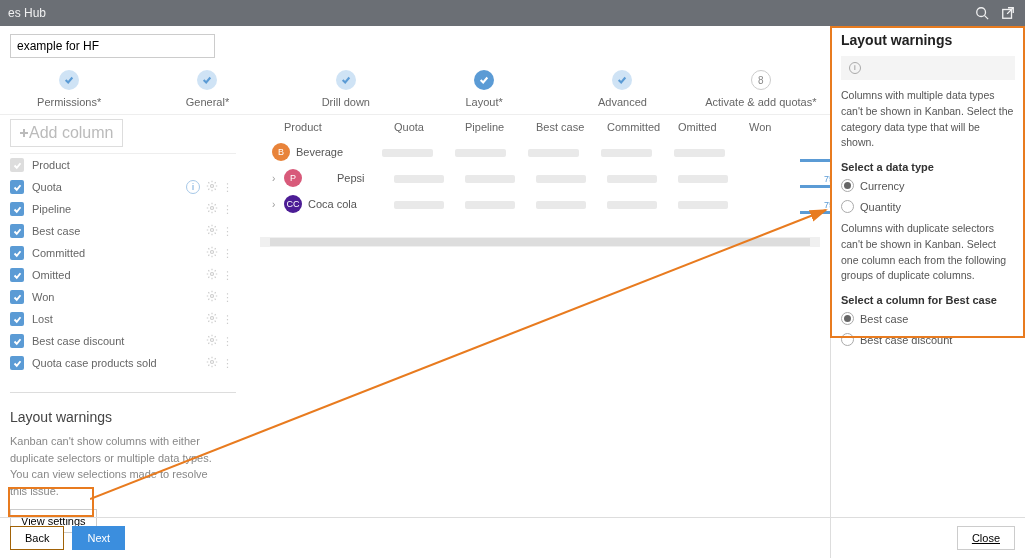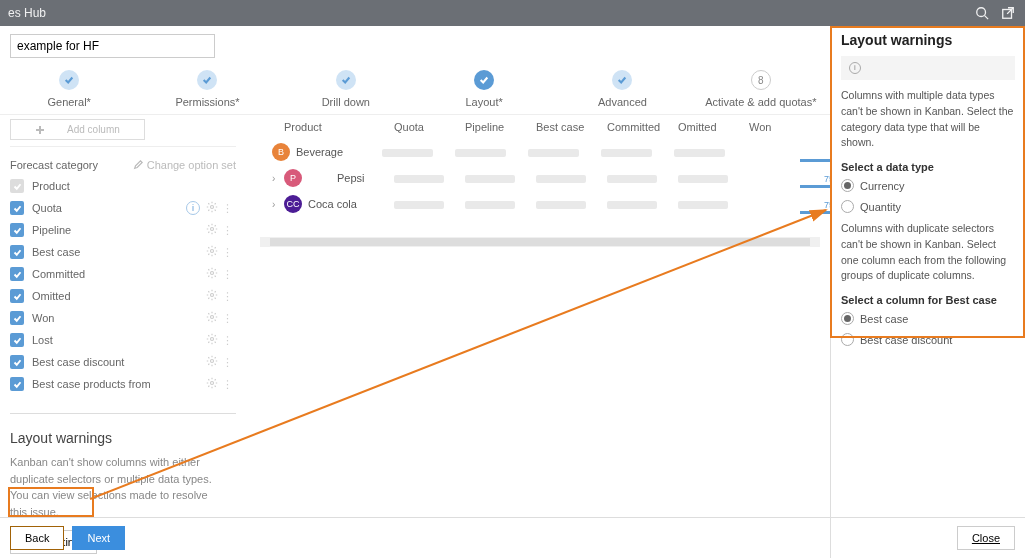--- a/index.html
+++ b/index.html
@@ -20,21 +20,21 @@
   .wstep.light .dot { background:#cfe3f5; color:#5b9bd5; }
   .wstep.idle .dot { background:#fff; border:1px solid #ccc; color:#888; font-size:10px; }
   .wstep svg { width:10px; height:10px; stroke:#fff; fill:none; stroke-width:2.5; }
   .wstep.light svg { stroke:#5b9bd5; }
   .wstep-label { font-size:11px; color:#666; }
 
   .content { display:flex; padding: 0 10px 0 10px; gap:14px; }
   .col-left { width: 226px; }
   .col-right { flex:1; position:relative; }
 
-  .addcol { border:1px solid #ddd; color:#bbb; padding:4px 24px; font-size:10px; display:inline-flex; align-items:center; gap:22px; }
+  .addcol { border:1px solid #ddd; color:#bbb; padding:4px 8px; font-size:16px; display:inline-flex; align-items:center; gap:0; }
   .addcol svg{ width:10px;height:10px; stroke:#bbb; stroke-width:2; fill:none;}
 
   .fc-head { display:flex; justify-content:space-between; align-items:center; margin-top:12px; padding-bottom:4px; font-size:11px; color:#666; }
   .fc-head .chg { color:#bbb; display:flex; align-items:center; gap:4px; }
   .fc-head .chg svg{width:10px;height:10px;stroke:#bbb;fill:none;stroke-width:1.5;}
 
   .fc-row { display:flex; align-items:center; height:22px; font-size:11px; color:#666; }
   .fc-check { width:14px; height:14px; border-radius:2px; background:#5b9bd5; margin-right:8px; display:flex; align-items:center; justify-content:center; }
   .fc-check svg{width:9px;height:9px;stroke:#fff;fill:none;stroke-width:2.5;}
   .fc-check.dis { background:#ddd; }
@@ -110,29 +110,29 @@
     <input class="search" value="example for HF" style="">
   </div>
 
   <div class="wizard">
     <div class="wstep light">
         <div class="dot">
           <svg viewBox="0 0 12 12">
             <polyline points="2 6 5 9 10 3"></polyline>
           </svg>
         </div>
-        <div class="wstep-label">General*</div>
+        <div class="wstep-label">Permissions*</div>
       </div>
     <div class="wstep light">
         <div class="dot">
           <svg viewBox="0 0 12 12">
             <polyline points="2 6 5 9 10 3"></polyline>
           </svg>
         </div>
-        <div class="wstep-label">Permissions*</div>
+        <div class="wstep-label">General*</div>
       </div>
     <div class="wstep light">
         <div class="dot">
           <svg viewBox="0 0 12 12">
             <polyline points="2 6 5 9 10 3"></polyline>
           </svg>
         </div>
         <div class="wstep-label">Drill down</div>
       </div>
     <div class="wstep">
@@ -162,29 +162,20 @@
   <div class="content">
     <div class="col-left">
       <div class="addcol" style="margin-top:4px;">
         <svg viewBox="0 0 10 10">
             <line x1="5" y1="1" x2="5" y2="9"></line>
             <line x1="1" y1="5" x2="9" y2="5"></line>
           </svg>
         <span>Add column</span>
       </div>
       <div style="border-top:1px solid #eee; margin-top:6px;"></div>
-      <div class="fc-head">
-        <span>Forecast category</span>
-        <span class="chg">
-            <svg viewBox="0 0 12 12">
-              <path d="M2 10l1-3 6-6 2 2-6 6z"></path>
-            </svg>
-            <span>Change option set</span>
-          </span>
-      </div>
       <div id="fc-list">
           <div class="fc-row">
             <span class="fc-check dis">
               <svg viewBox="0 0 12 12">
                 <polyline points="2 6 5 9 10 3"></polyline>
               </svg>
             </span>
             <span class="grow">Product</span>
           </div>
           <div class="fc-row">
@@ -291,21 +282,21 @@
                 <path d="M8 1v2M8 13v2M1 8h2M13 8h2M3 3l1.5 1.5M11.5 11.5L13 13M13 3l-1.5 1.5M4.5 11.5L3 13"></path>
               </svg></span>
             <span class="dots">⋮</span>
           </div>
           <div class="fc-row">
             <span class="fc-check">
               <svg viewBox="0 0 12 12">
                 <polyline points="2 6 5 9 10 3"></polyline>
               </svg>
             </span>
-            <span class="grow">Best case products from</span>
+            <span class="grow">Quota case products sold</span>
             <span class="gear"><svg viewBox="0 0 16 16">
                 <circle cx="8" cy="8" r="2"></circle>
                 <path d="M8 1v2M8 13v2M1 8h2M13 8h2M3 3l1.5 1.5M11.5 11.5L13 13M13 3l-1.5 1.5M4.5 11.5L3 13"></path>
               </svg></span>
             <span class="dots">⋮</span>
           </div>
         </div>
 
       <div class="lw-block">
         <div class="lw-title">Layout warnings</div>

